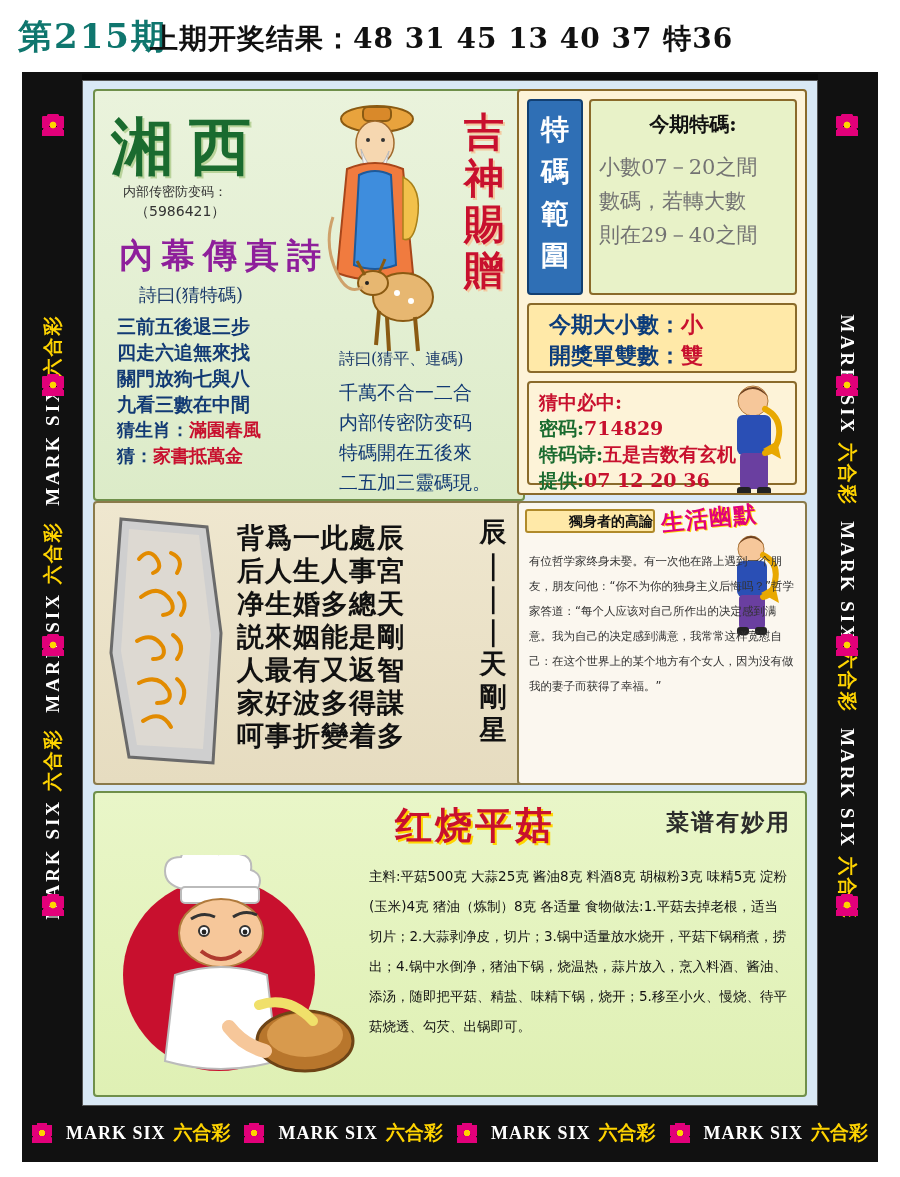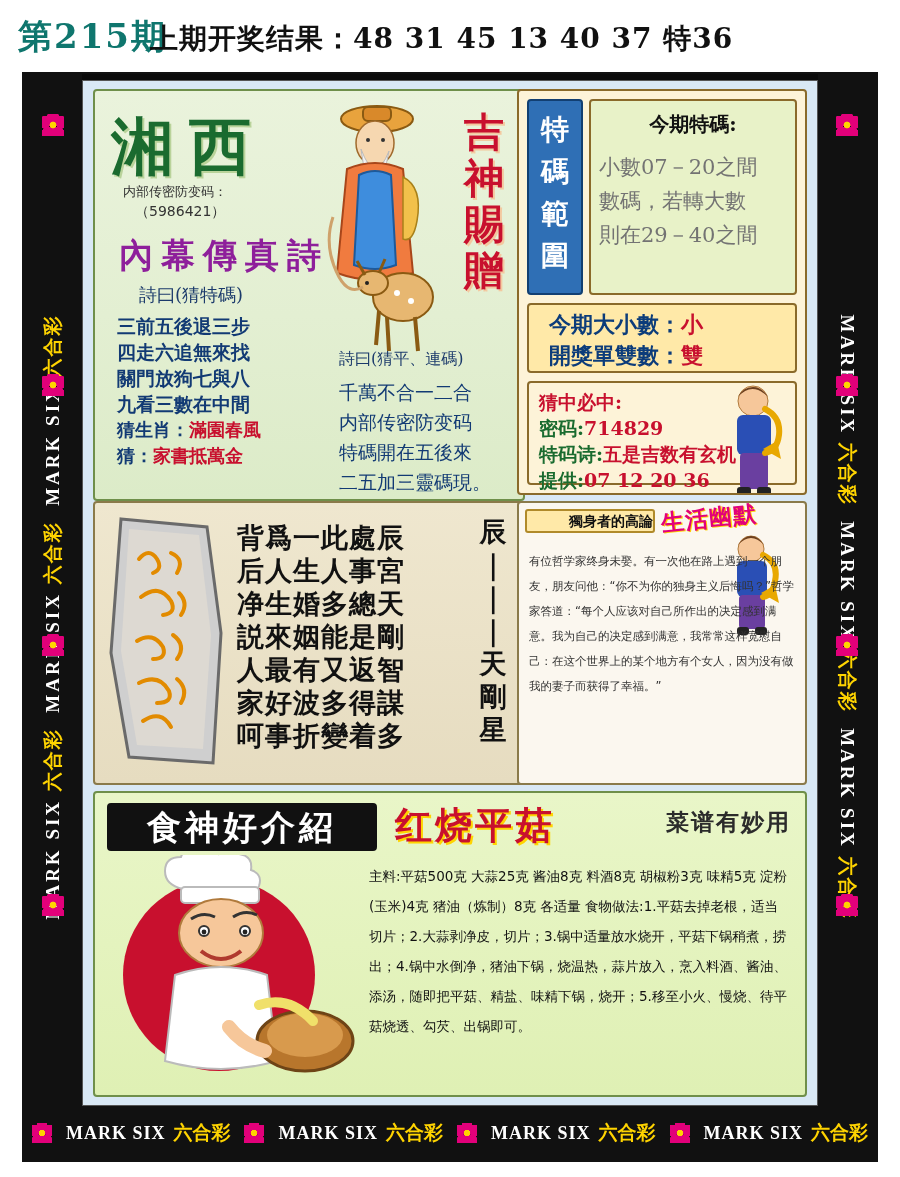--- a/index.html
+++ b/index.html
@@ -430,21 +430,20 @@
         <rect x="22" y="66" width="26" height="34" rx="4" fill="#6a3fa0"></rect>
         <path d="M46 26 q16 8 12 26 q-2 14 -12 16" fill="none" stroke="#e8a800" stroke-width="6" stroke-linecap="round"></path>
         <path d="M44 64 l18 10 l-4 -18z" fill="#e8a800"></path>
         <rect x="20" y="98" width="12" height="8" rx="3" fill="#222"></rect>
         <rect x="38" y="98" width="12" height="8" rx="3" fill="#222"></rect>
       </svg>
       <div class="joke-body">有位哲学家终身未娶。有一次他在路上遇到一个朋友，朋友问他：“你不为你的独身主义后悔吗？”哲学家答道：“每个人应该对自己所作出的决定感到满意。我为自己的决定感到满意，我常常这样宽慰自己：在这个世界上的某个地方有个女人，因为没有做我的妻子而获得了幸福。”</div>
     </div>
 
     <div class="panelE">
-      <div class="shishen">食神好介紹</div>
       <div class="dish">红烧平菇</div>
       <div class="caipu">菜谱有妙用</div>
 
       <svg class="chef" viewBox="0 0 250 230">
         <circle cx="110" cy="120" r="96" fill="#c8102e"></circle>
         <path d="M74 34 q-18 -4 -18 -18 q0 -14 16 -14 q4 -12 20 -12 q12 0 18 9 q10 -7 20 0 q14 2 12 16 q12 4 8 16 q-4 10 -18 9z" fill="#fff" stroke="#bbb" stroke-width="2"></path>
         <rect x="72" y="32" width="78" height="16" rx="4" fill="#fff" stroke="#bbb" stroke-width="2"></rect>
         <ellipse cx="112" cy="78" rx="42" ry="34" fill="#f6c79a" stroke="#b07a3c" stroke-width="2"></ellipse>
         <path d="M82 64 q12 -8 24 -2" fill="none" stroke="#333" stroke-width="3"></path>
         <path d="M124 62 q12 -8 24 -2" fill="none" stroke="#333" stroke-width="3"></path>

